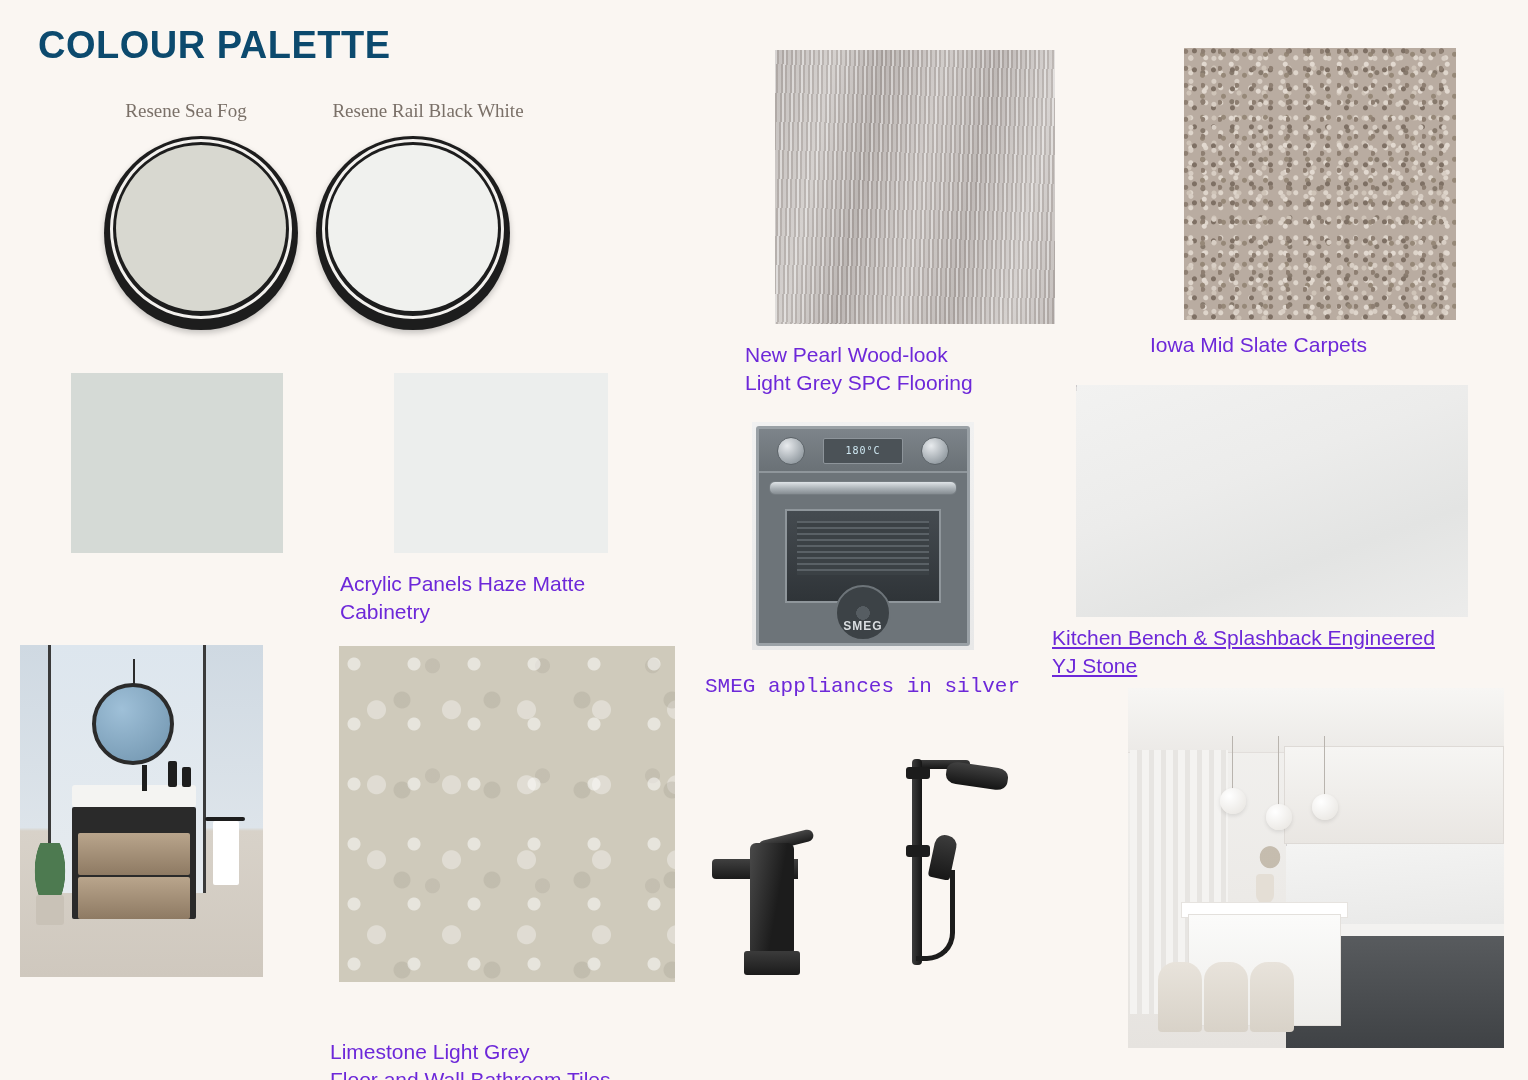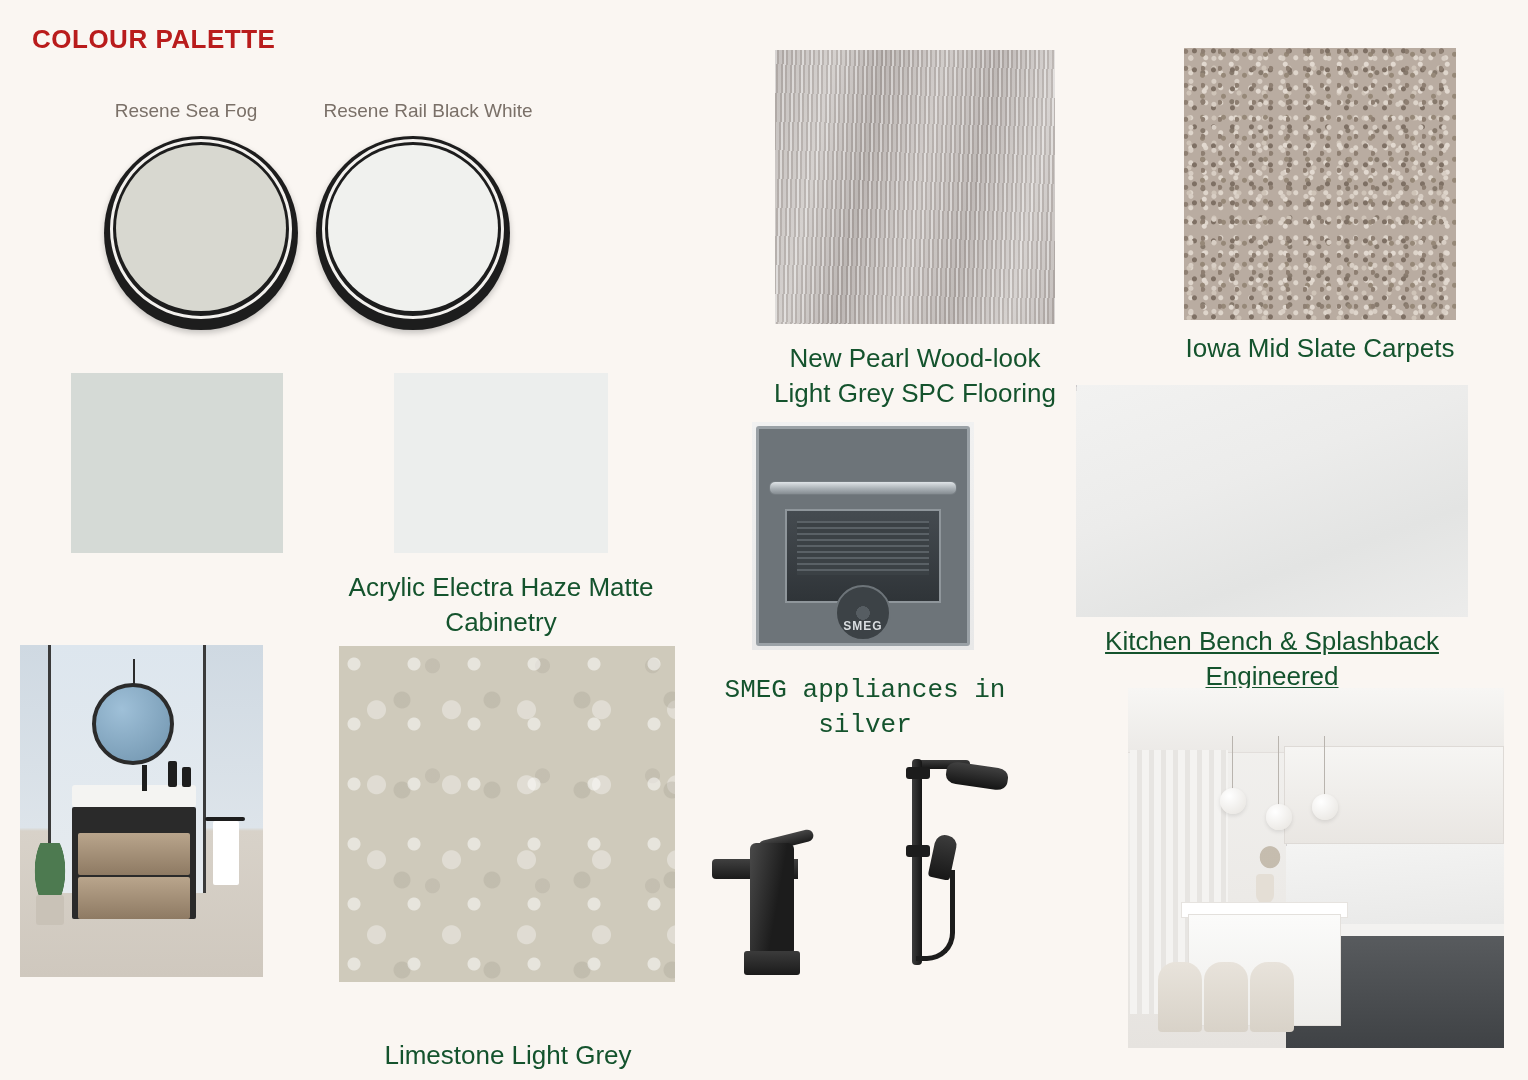--- a/index.html
+++ b/index.html
@@ -15,44 +15,45 @@
     color: #6f6660;
     overflow: hidden;
   }
   .board {
     position: absolute;
     inset: 0;
     background: #faf6f2;
   }
   .title {
     position: absolute;
-    left: 32px;
+    left: 38px;
     top: 24px;
-    font-size: 26px;
+    font-size: 38px;
     font-weight: bold;
     letter-spacing: 0.5px;
-    color: #b91c1c;
+    color: #0c4a6e;
   }
 
   
   .cap {
     position: absolute;
-    text-align: center;
-    font-size: 26px;
+    text-align: left;
+    font-size: 21px;
     line-height: 1.35;
-    color: #14532d;
+    color: #6d28d9;
     white-space: pre-line;
   }
 
   
   .pot-label {
     position: absolute;
     font-size: 19px;
     color: #7a7068;
     text-align: center;
+    font-family: Liberation Serif, serif;
   }
   .pot {
     position: absolute;
     border-radius: 50%;
     background: #1d1d1d;
     box-shadow: 0 3px 6px rgba(0,0,0,0.22);
   }
   .pot .inner {
     position: absolute;
     left: 6px; top: 3px; right: 6px; bottom: 11px;
@@ -382,36 +383,41 @@
 
   <div class="pot-label" style="left:282px; top:100px; width:292px;">Resene Rail Black White</div>
   <div class="pot" style="left:316px; top:136px; width:194px; height:194px;">
     <div class="inner"></div>
     <div class="inner2" style="background:#f0f1ee;"></div>
   </div>
 
   <div class="swatch" style="left:71px; top:373px; width:212px; height:180px; background:#d5dad6;"></div>
 
   <div class="swatch" style="left:394px; top:373px; width:214px; height:180px; background:#eceeed;"></div>
-  <div class="cap" style="left:340px; top:570px; width:322px;">Acrylic Electra Haze Matte
+  <div class="cap" style="left:340px; top:570px; width:322px;">Acrylic Panels Haze Matte
 Cabinetry</div>
 
   <div class="wood" style="left:775px; top:50px; width:280px; height:274px;"></div>
   <div class="cap" style="left:745px; top:341px; width:340px;">New Pearl Wood-look
 Light Grey SPC Flooring</div>
 
   <div class="carpet" style="left:1184px; top:48px; width:272px; height:272px;"></div>
   <div class="cap" style="left:1150px; top:331px; width:340px;">Iowa Mid Slate Carpets</div>
 
   <div class="marble" style="left:1076px; top:385px; width:392px; height:232px;"></div>
   <div class="cap" style="left:1052px; top:624px; width:440px;text-decoration:underline;">Kitchen Bench &amp; Splashback Engineered
 YJ Stone</div>
 
   <div class="oven" style="left:752px; top:422px; width:222px; height:228px;">
     <div class="oven-body">
+      <div class="oven-panel">
+        <div class="knob" style="left:18px;"></div>
+        <div class="display">180°C</div>
+        <div class="knob" style="right:18px;"></div>
+      </div>
       <div class="oven-handle"></div>
       <div class="oven-glass">
         <div class="oven-grill"></div>
         <div class="oven-fan"></div>
       </div>
       <div class="oven-brand">SMEG</div>
     </div>
   </div>
   <div class="cap" style="left:705px; top:673px; width:320px;font-family:Liberation Mono, monospace;">SMEG appliances in silver</div>
 

